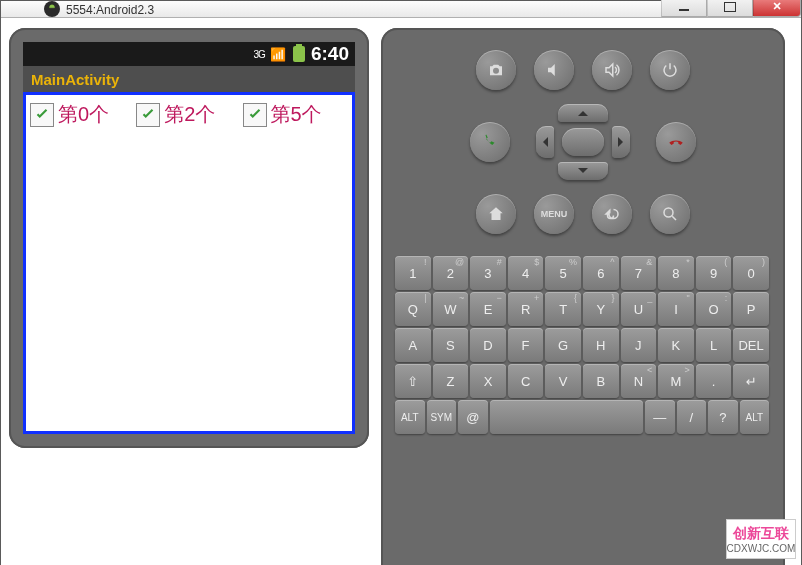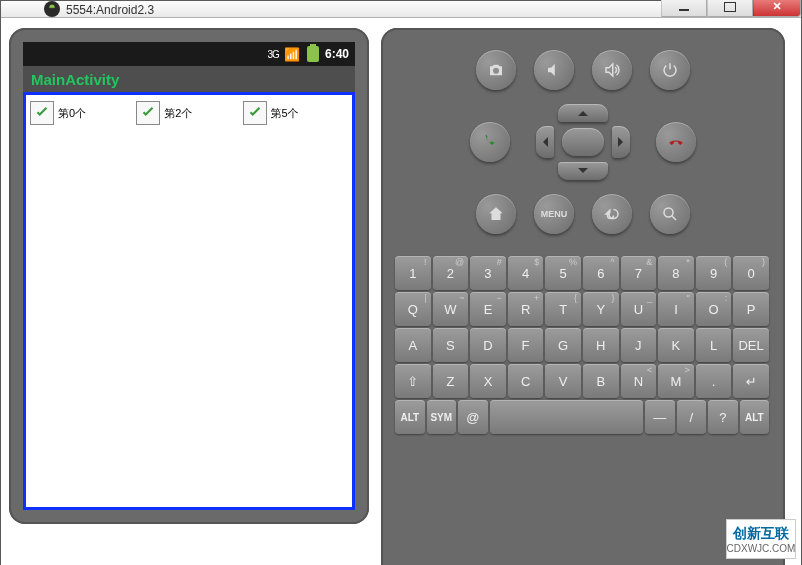--- a/index.html
+++ b/index.html
@@ -15,32 +15,32 @@
 .winbtn { width: 46px; height: 20px; display:flex; align-items:center; justify-content:center; border-left:1px solid rgba(0,0,0,0.15); background:linear-gradient(#f5f5f5,#dcdcdc); border-bottom:1px solid #aaa; border-right:1px solid #aaa;}
 .winbtn.min::before{content:"";width:10px;height:2px;background:#333;margin-top:6px;}
 .winbtn.max::before{content:"";width:10px;height:8px;border:1px solid #333;}
 .winbtn.close{ background:linear-gradient(#e88,#c33); width:48px; border-bottom-right-radius:4px;}
 .winbtn.close::before{content:"✕"; color:#fff; font-size:11px; font-weight:bold;}
 
 .client { flex:1; background:#fff; display:flex; padding: 10px 8px; gap:12px;}
 
 
 .skin { background:#6a6a6a; border-radius:16px; padding:14px; display:flex; flex-direction:column; box-shadow:inset 0 0 0 2px #555;}
-.skin.left{ width:360px; height:496px;align-items:flex-end;}
+.skin.left{ width:360px; height:420px;align-items:flex-end;}
 .skin.right{ width:404px; height:564px;}
 
 .screen { background:#000; width:332px; height:490px; border-radius:2px; display:flex; flex-direction:column;}
 .statusbar{ height:24px; background:#1a1a1a; display:flex; align-items:center; justify-content:flex-end; padding:0 6px; gap:6px; color:#fff; font-size:13px;}
 .statusbar .sig{letter-spacing:-1px; font-size:10px;}
 .statusbar .batt{ width:12px; height:16px; background:#8bc34a; border-radius:2px; position:relative;}
 .statusbar .batt::before{content:"";position:absolute;top:-2px;left:3px;width:6px;height:2px;background:#8bc34a;}
-.statusbar .clock{ font-weight:600; font-size:12px;}
-.apptitle{ height:26px; background:#4e4e4e; color:#22c55e; font-size:15px; font-weight:600; display:flex; align-items:center; padding:0 8px;}
+.statusbar .clock{ font-weight:600; font-size:19px;}
+.apptitle{ height:26px; background:#4e4e4e; color:#eab308; font-size:15px; font-weight:600; display:flex; align-items:center; padding:0 8px;}
 .content{ flex:1; background:#fff; border:3px solid #1030ff; display:flex; flex-wrap:wrap; align-content:flex-start; padding:2px;}
-.item{ width:33%; display:flex; align-items:center; gap:4px; padding:4px 2px; font-size:11px; color:#000000;}
+.item{ width:33%; display:flex; align-items:center; gap:4px; padding:4px 2px; font-size:20px; color:#be185d;}
 .cb{ width:24px; height:24px; border:1px solid #888; display:flex; align-items:center; justify-content:center; background:#f8f8f8;}
 .cb.checked svg{ width:18px; height:18px;}
 
 
 .hw{ display:flex; flex-direction:column; align-items:center; gap:14px; padding-top:8px;}
 .row{ display:flex; gap:18px; align-items:center; justify-content:center;}
 .rbtn{ width:40px; height:40px; border-radius:50%; background:radial-gradient(circle at 30% 30%, #9a9a9a,#6d6d6d); box-shadow:0 2px 3px rgba(0,0,0,0.4), inset 0 1px 0 rgba(255,255,255,0.3); display:flex; align-items:center; justify-content:center; color:#e8e8e8; font-size:16px;}
 .rbtn svg{width:18px;height:18px;fill:#ddd;}
 .rbtn.call svg{fill:#2b8a2b;}
 .rbtn.end svg{fill:#b02020;}
@@ -57,25 +57,25 @@
 .dpad .left .arr{border-right-color:#333;top:11px;left:2px;}
 .dpad .right .arr{border-left-color:#333;top:11px;right:2px;}
 .menu-label{font-size:9px;font-weight:bold;color:#ddd;}
 
 
 .kbd{ margin-top:22px; width:374px; display:flex; flex-direction:column; gap:2px;}
 .krow{ display:flex; gap:2px;}
 .key{ flex:1; height:34px; background:linear-gradient(#9c9c9c,#7a7a7a); border-radius:4px; box-shadow:0 1px 2px rgba(0,0,0,0.4), inset 0 1px 0 rgba(255,255,255,0.25); display:flex; flex-direction:column; align-items:center; justify-content:center; color:#eee; font-size:13px; position:relative;}
 .key .sup{ position:absolute; top:1px; right:4px; font-size:9px; color:#ccc;}
 .key.wide{flex:5.2;}
-.key.alt{font-size:10px;font-weight:bold;}
+.key.alt{font-size:10px;font-weight:normal;}
 
 
 .wm{position:absolute; right:6px; bottom:6px; width:70px; height:40px; background:#fff; border:1px solid #ccc; font-size:10px; color:#666; display:flex;flex-direction:column;align-items:center;justify-content:center;}
-.wm b{color:#0369a1;font-size:14px;}
+.wm b{color:#ec4899;font-size:14px;}
 </style>
 </head>
 <body>
 
 <div class="win">
   <div class="titlebar">
     <div class="app-icon">
       <svg viewBox="0 0 24 24">
           <path fill="#8bc34a" d="M6 8a6 6 0 0112 0v1H6V8zm3-3l-1-2m7 2l1-2" stroke="#8bc34a"></path>
         </svg>

